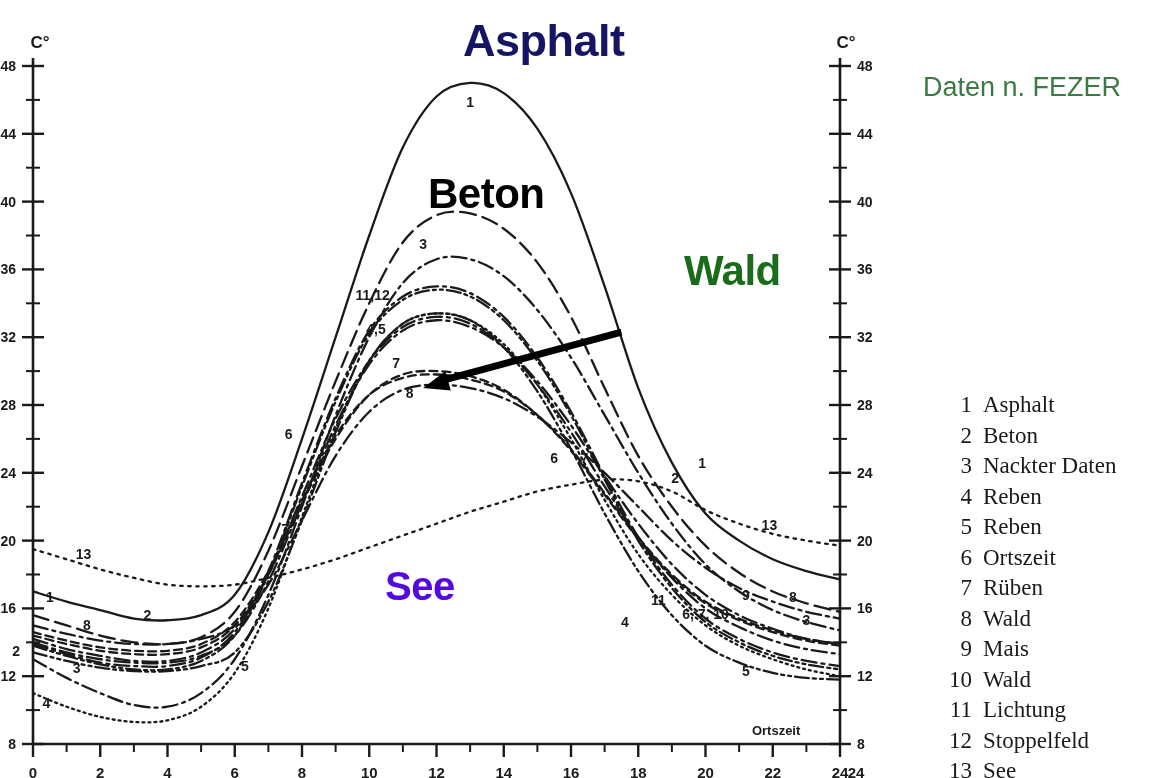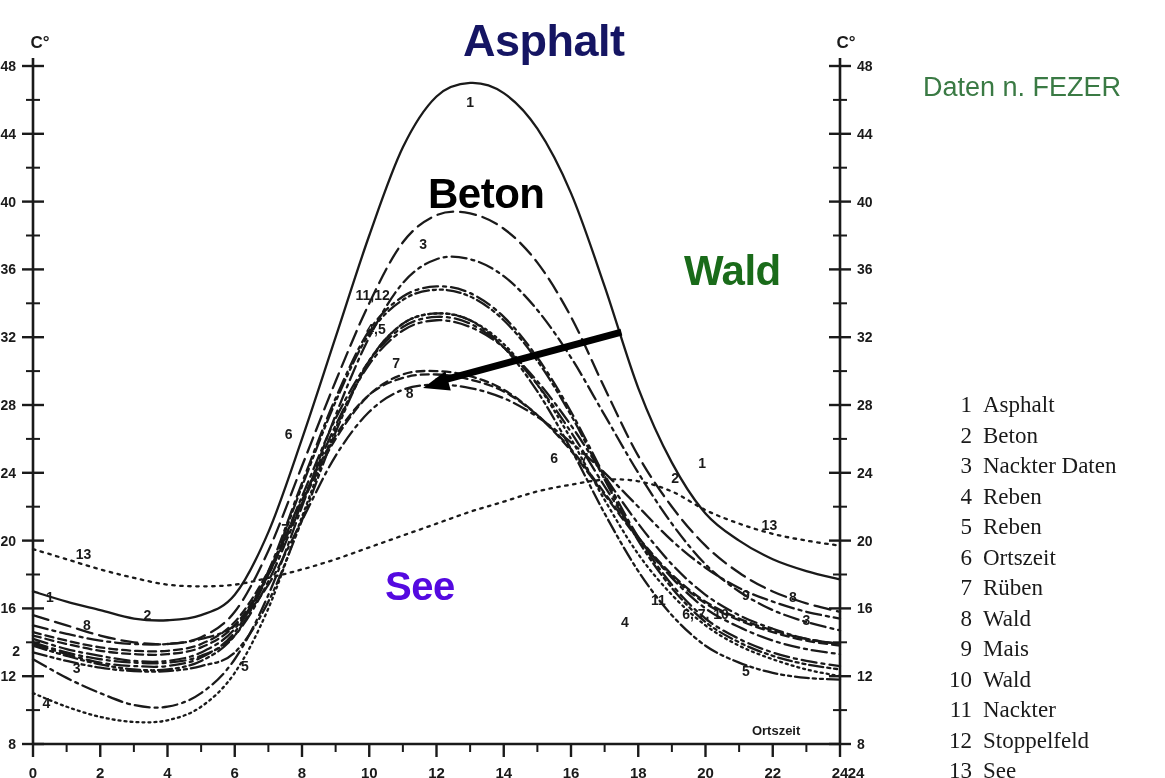--- a/index.html
+++ b/index.html
@@ -221,21 +221,21 @@
     <div class="lrow">
       <span class="lnum">9</span>
       <span>Mais</span>
     </div>
     <div class="lrow">
       <span class="lnum">10</span>
       <span>Wald</span>
     </div>
     <div class="lrow">
       <span class="lnum">11</span>
-      <span>Nackter</span>
+      <span>Lichtung</span>
     </div>
     <div class="lrow">
       <span class="lnum">12</span>
       <span>Stoppelfeld</span>
     </div>
     <div class="lrow">
       <span class="lnum">13</span>
       <span>See</span>
     </div>
   </div>

